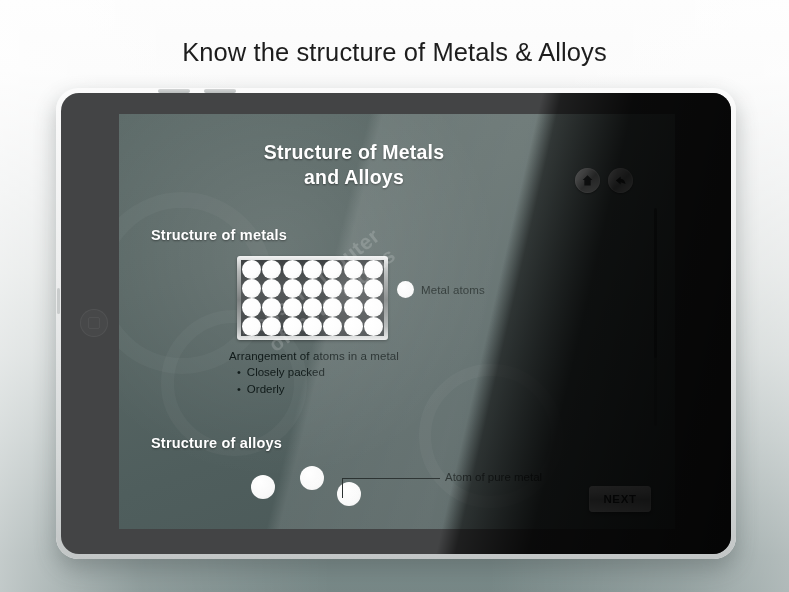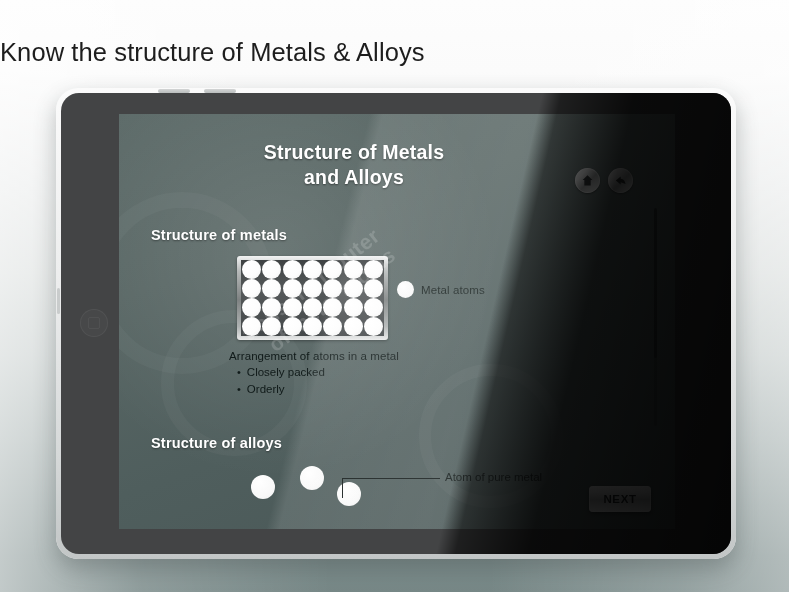--- a/index.html
+++ b/index.html
@@ -44,21 +44,21 @@
         rgba(255,255,255,0.22) 86%,
         rgba(255,255,255,0.42) 100%);
   }
 
   
   #page-title {
     position: absolute;
     left: 0;
     top: 38px;
     width: 789px;
-    text-align: left;
+    text-align: center;
     font-size: 25.5px;
     font-weight: 400;
     letter-spacing: 0.1px;
     color: #1d1d1d;
     font-family: "Liberation Sans", sans-serif;
     z-index: 5;
   }
 
   
   #tablet {

